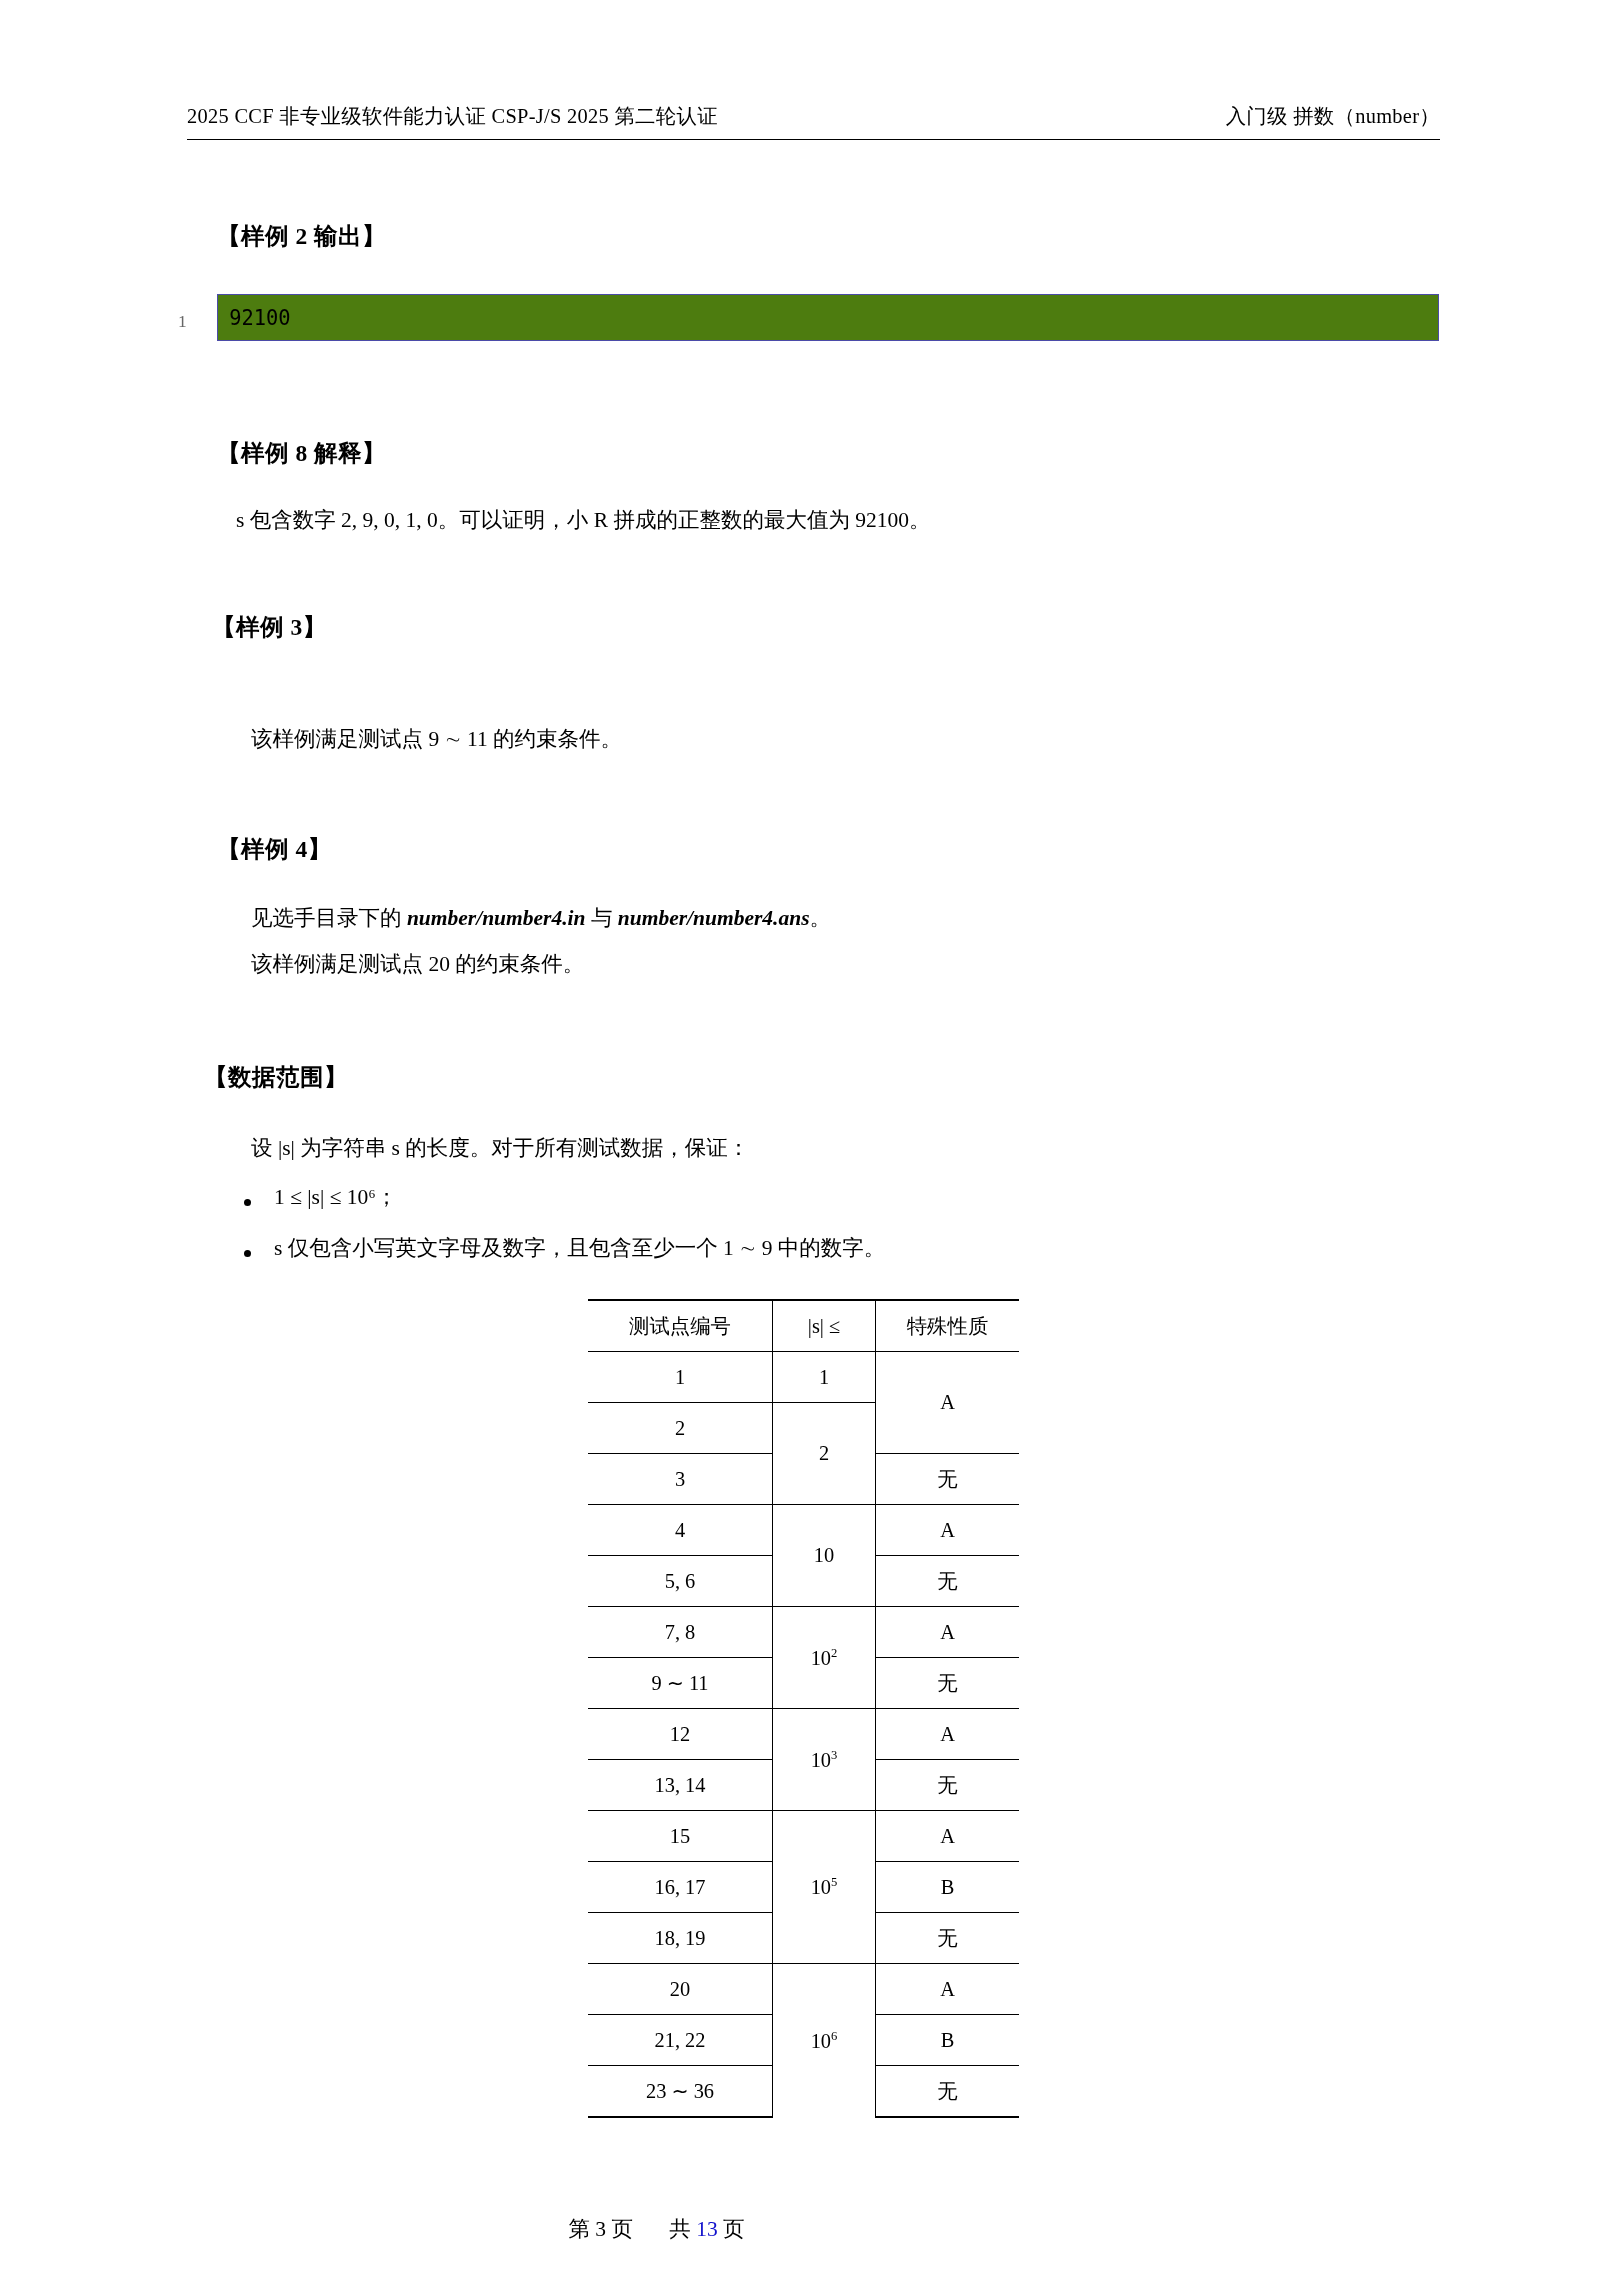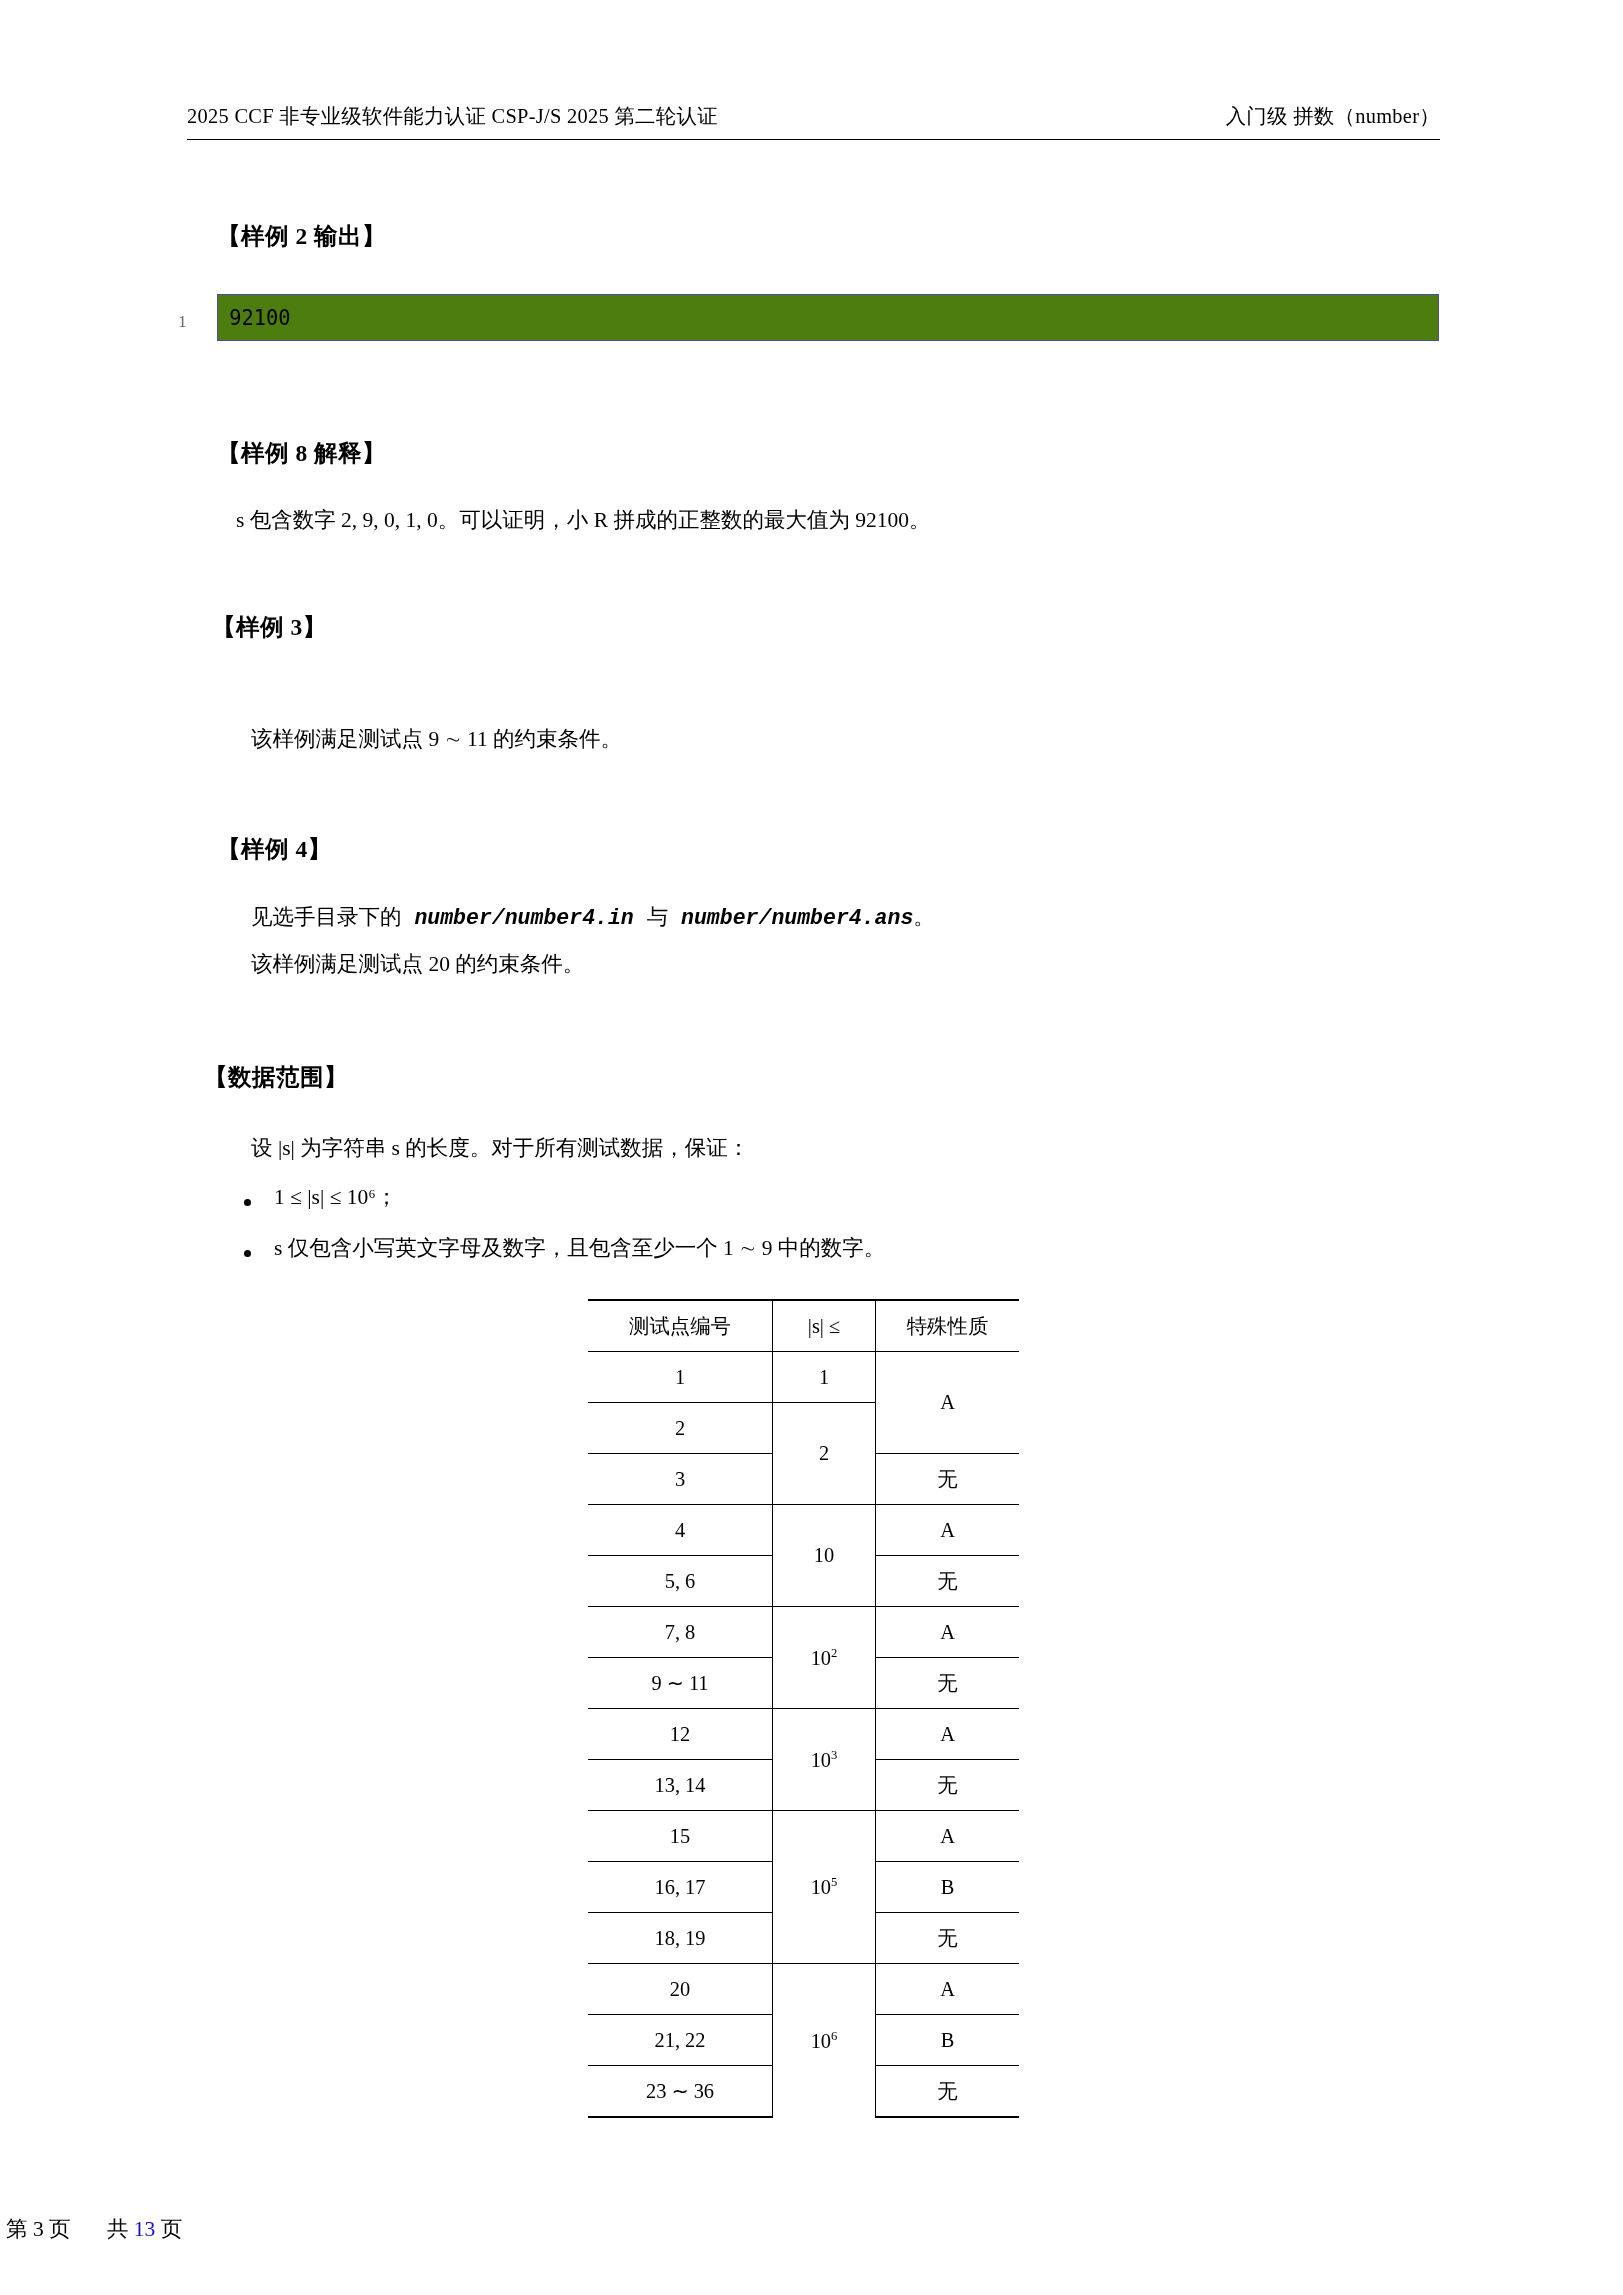--- a/index.html
+++ b/index.html
@@ -126,23 +126,23 @@
   .thick-bot td { border-bottom: 2.6px solid #000; }
   .hdr td { border-bottom: 1.5px solid #000; }
   .thin-bot { border-bottom: 1px solid #000; }
   .vline-l { border-left: 1px solid #000; }
   sup { font-size: 0.62em; vertical-align: super; }
 
   
   .footer {
     position: absolute;
     top: 2214px;
-    left: 6px;
+    left: 0;
     width: 1313px;
-    text-align: left;
+    text-align: center;
     font-size: 21.5px;
     font-family: "Liberation Serif", serif;
   }
   .footer .blue { color: #1111cc; }
 </style>
 </head>
 <body>
 
 <div class="page">
 
@@ -159,21 +159,21 @@
     <div class="code-text">92100</div>
   </div>
 
   <div class="section-title" style="left:217px; top:437px;">【样例 8 解释】</div>
   <div class="para" style="left:236px; top:504px;">s 包含数字 2, 9, 0, 1, 0。可以证明，小 R 拼成的正整数的最大值为 92100。</div>
 
   <div class="section-title" style="left:212px; top:611px;">【样例 3】</div>
   <div class="para" style="left:251px; top:723px;">该样例满足测试点 9 ∼ 11 的约束条件。</div>
 
   <div class="section-title" style="left:217px; top:833px;">【样例 4】</div>
-  <div class="para" style="left:251px; top:902px;font-family:Liberation Mono, monospace;">
+  <div class="para" style="left:251px; top:902px;">
     <span>见选手目录下的 </span><span class="bi">number/number4.in</span><span> 与 </span><span class="bi">number/number4.ans</span><span>。</span>
   </div>
   <div class="para" style="left:251px; top:948px;">该样例满足测试点 20 的约束条件。</div>
 
   <div class="section-title" style="left:204px; top:1061px;">【数据范围】</div>
   <div class="para" style="left:251px; top:1132px;">设 |s| 为字符串 s 的长度。对于所有测试数据，保证：</div>
 
   <div class="bullet-dot" style="left:244px; top:1199px;"></div>
   <div class="para" style="left:274px; top:1181px;">1 ≤ |s| ≤ 10⁶；</div>
 

